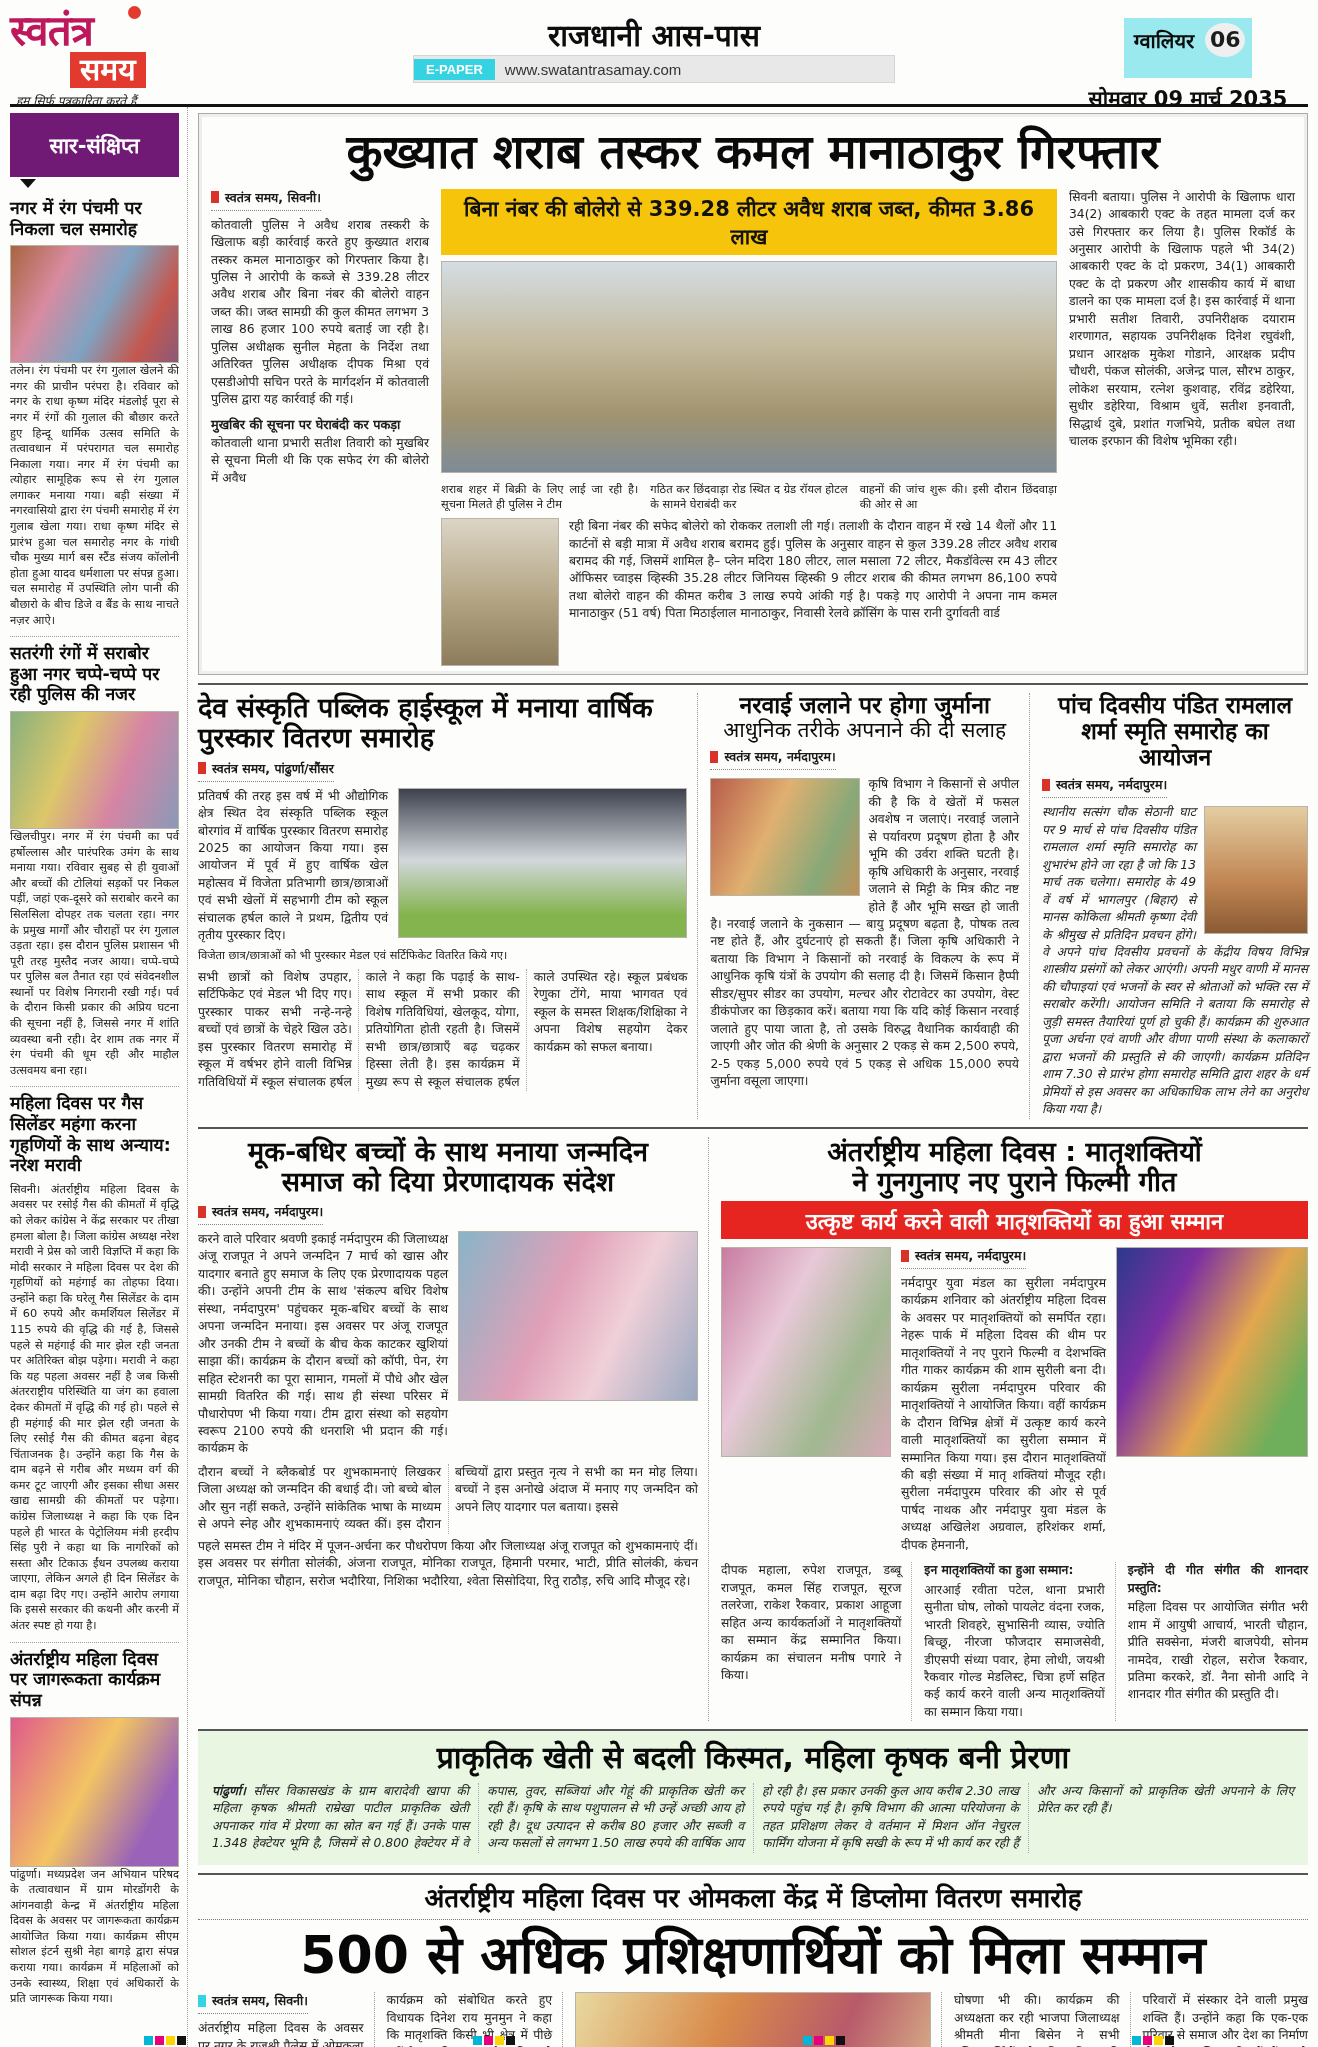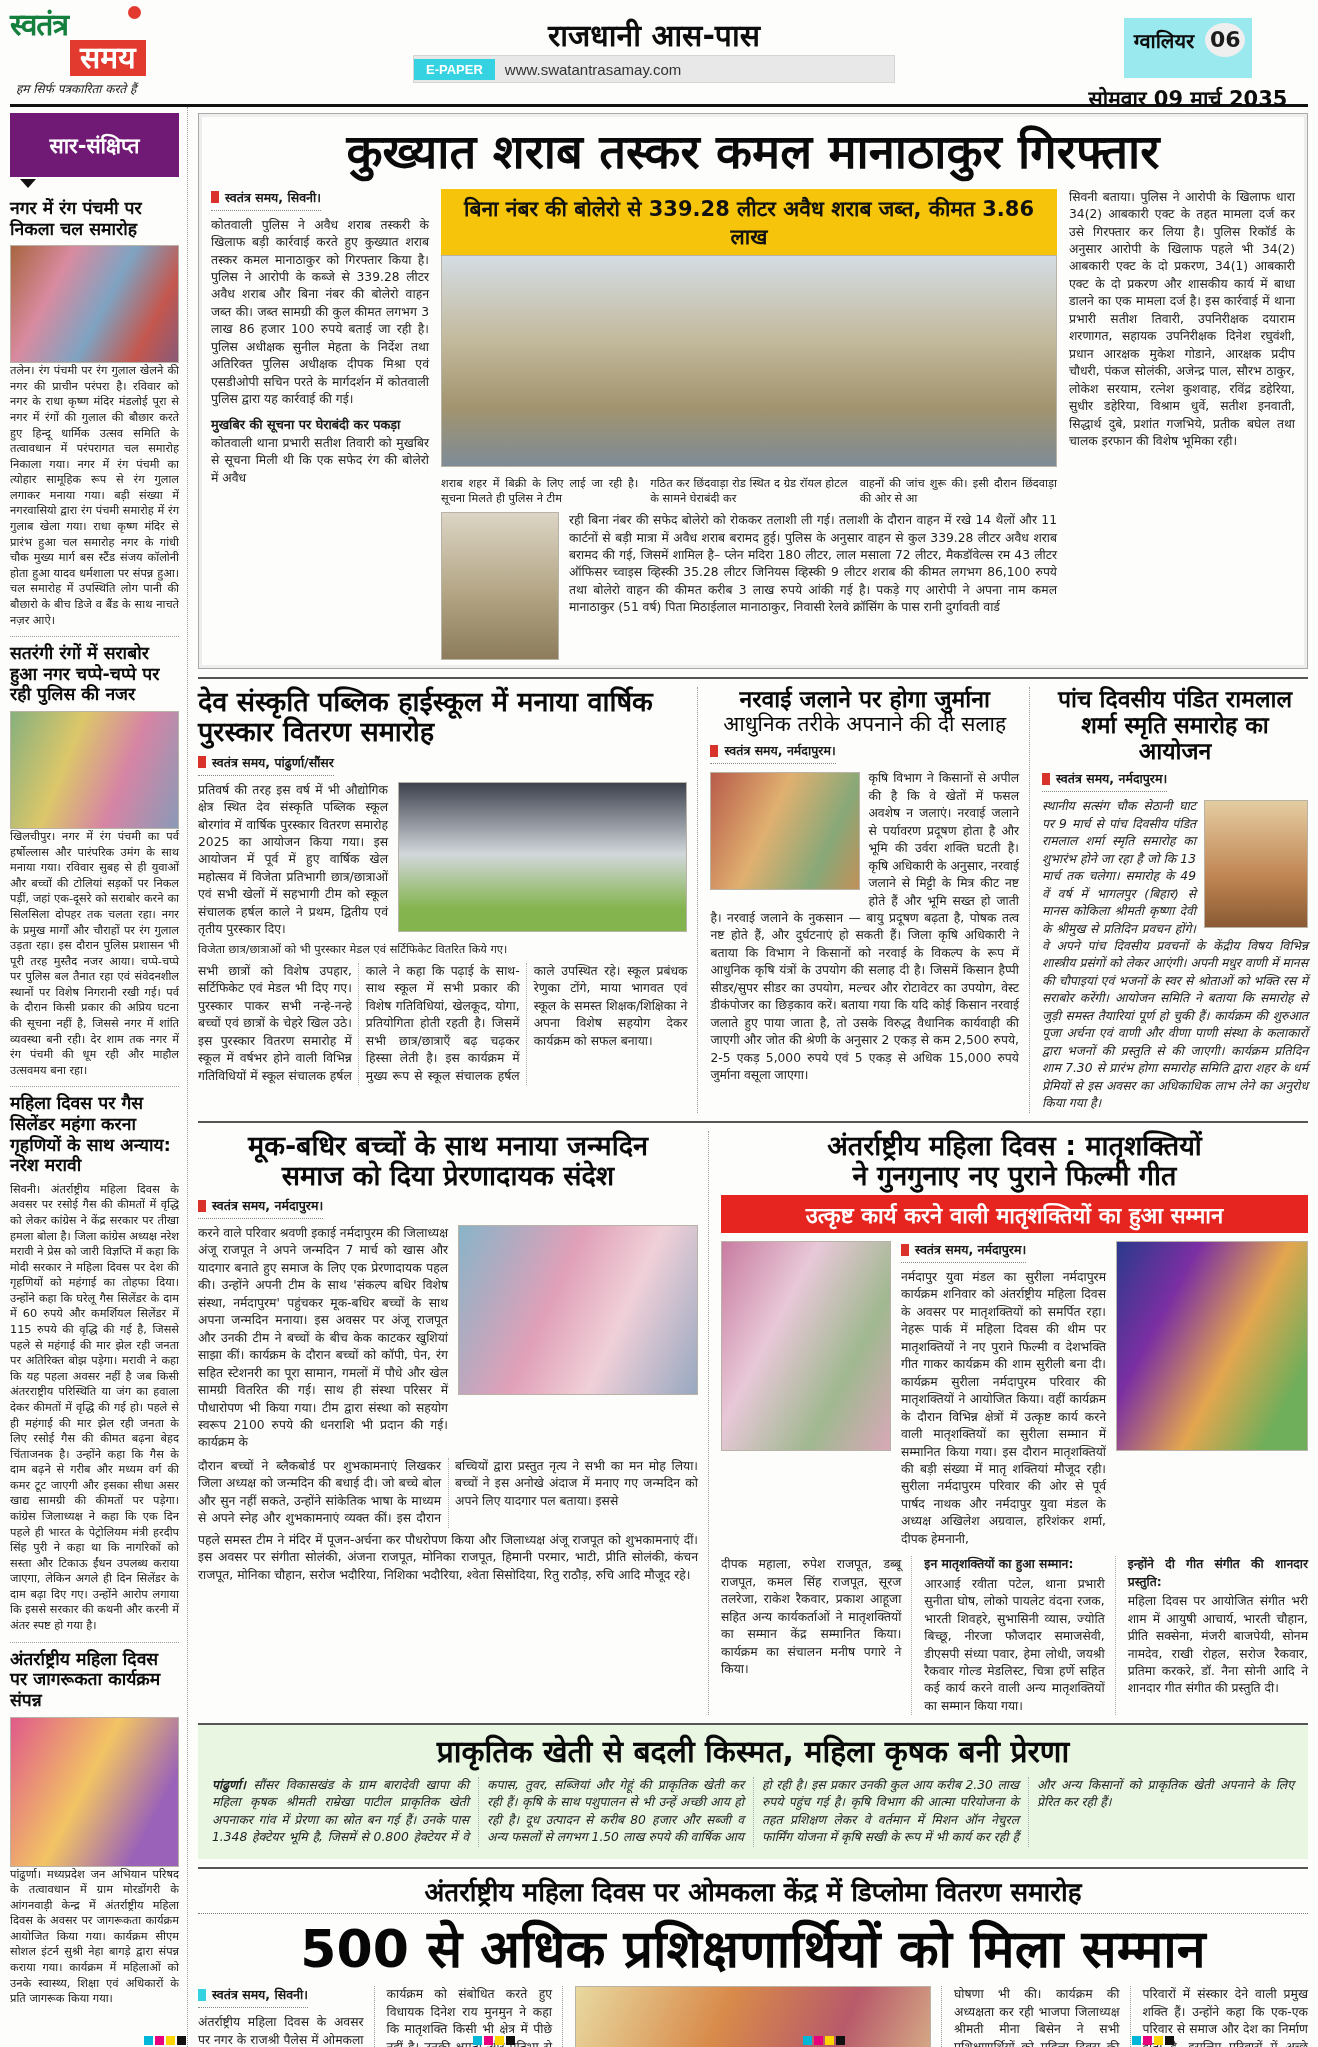--- a/index.html
+++ b/index.html
@@ -1,21 +1,21 @@
 <!DOCTYPE html>
 <html lang="hi"><head>
 <meta charset="utf-8">
 <style>
   html,body{margin:0;padding:0;background:#e9e9e9;}
   body{font-family:"DejaVu Sans","Liberation Sans",sans-serif;color:#1c1c1c;}
   .page{width:1318px;height:2047px;margin:0 auto;background:#fdfdfc;overflow:hidden;box-sizing:border-box;padding:4px 10px 0;position:relative;}
   
   .hdr{display:flex;align-items:flex-start;justify-content:space-between;height:100px;position:relative;border-bottom:3px solid #111;}
   .logo-wrap{width:230px;position:relative;padding-top:6px;}
-  .logo-top{font-size:30px;font-weight:bold;color:#15803d;line-height:1;letter-spacing:-1px;}
+  .logo-top{font-size:42px;font-weight:bold;color:#be185d;line-height:1;letter-spacing:-1px;}
   .logo-dot{position:absolute;left:118px;top:2px;width:13px;height:13px;border-radius:50%;background:#e23a2e;}
   .logo-bottom{display:inline-block;background:#e23a2e;color:#fff;font-size:30px;font-weight:bold;padding:0 10px;margin-left:60px;line-height:1.2;}
   .tagline{font-size:12px;font-style:italic;color:#222;margin:4px 0 0 6px;}
   .hdr-center{flex:1;text-align:center;padding-top:10px;}
   .section-title{font-size:30px;font-weight:bold;color:#0d0d0d;}
   .epaper-bar{margin:0 auto 0;width:480px;background:#e8e8e8;display:flex;align-items:center;height:26px;border:1px solid #d5d5d5;}
   .epaper-chip{background:#35d3e2;color:#fff;font-weight:bold;font-size:13px;padding:3px 12px;font-family:"Liberation Sans",sans-serif;}
   .website{font-size:15px;color:#333;padding-left:10px;font-family:"Liberation Sans",sans-serif;}
   .hdr-right{width:240px;text-align:center;padding-top:14px;}
   .edition{display:inline-flex;align-items:center;background:#9ae9ef;padding:2px 4px 18px 10px;}
@@ -54,21 +54,21 @@
   .bullet-cyan{background:#35d3e2;}
   
   .lead-box{border:1px solid #aaa;box-shadow:0 0 0 3px #eee inset;padding:10px 12px 8px;margin-bottom:8px;}
   .lead-hl{font-size:47px;font-weight:bold;text-align:center;line-height:1.05;color:#0a0a0a;margin:2px 0 10px;}
   .lead-grid{display:flex;gap:12px;}
   .lead-c1{width:218px;flex:none;}
   .lead-mid{flex:1;min-width:0;}
   .lead-c3{width:226px;flex:none;}
   .body-txt{font-size:12.3px;line-height:1.42;text-align:justify;color:#1f1f1f;}
   .subhead{font-size:12.8px;font-weight:bold;margin:6px 0 2px;}
-  .yellow-banner{background:#f6c50b;color:#111;font-size:21px;font-weight:bold;text-align:center;padding:5px 20px;}
+  .yellow-banner{background:#f6c50b;color:#111;font-size:21px;font-weight:bold;text-align:center;padding:5px 20px;margin-bottom:6px;}
   .lead-photo{height:212px;}
   .lead-mid-lower{display:flex;gap:10px;margin-top:6px;}
   .lead-small-photo{width:118px;height:148px;flex:none;}
   .cap3{display:flex;gap:12px;margin-top:6px;}
   .cap3>div{flex:1;}
   
   .story-hl{font-weight:bold;line-height:1.12;color:#0a0a0a;}
   .row2{display:flex;gap:12px;border-top:2px solid #555;padding-top:8px;margin-bottom:8px;}
   .row2 .divv{border-right:1px dotted #999;}
   .school{width:46%;padding-right:10px;}

